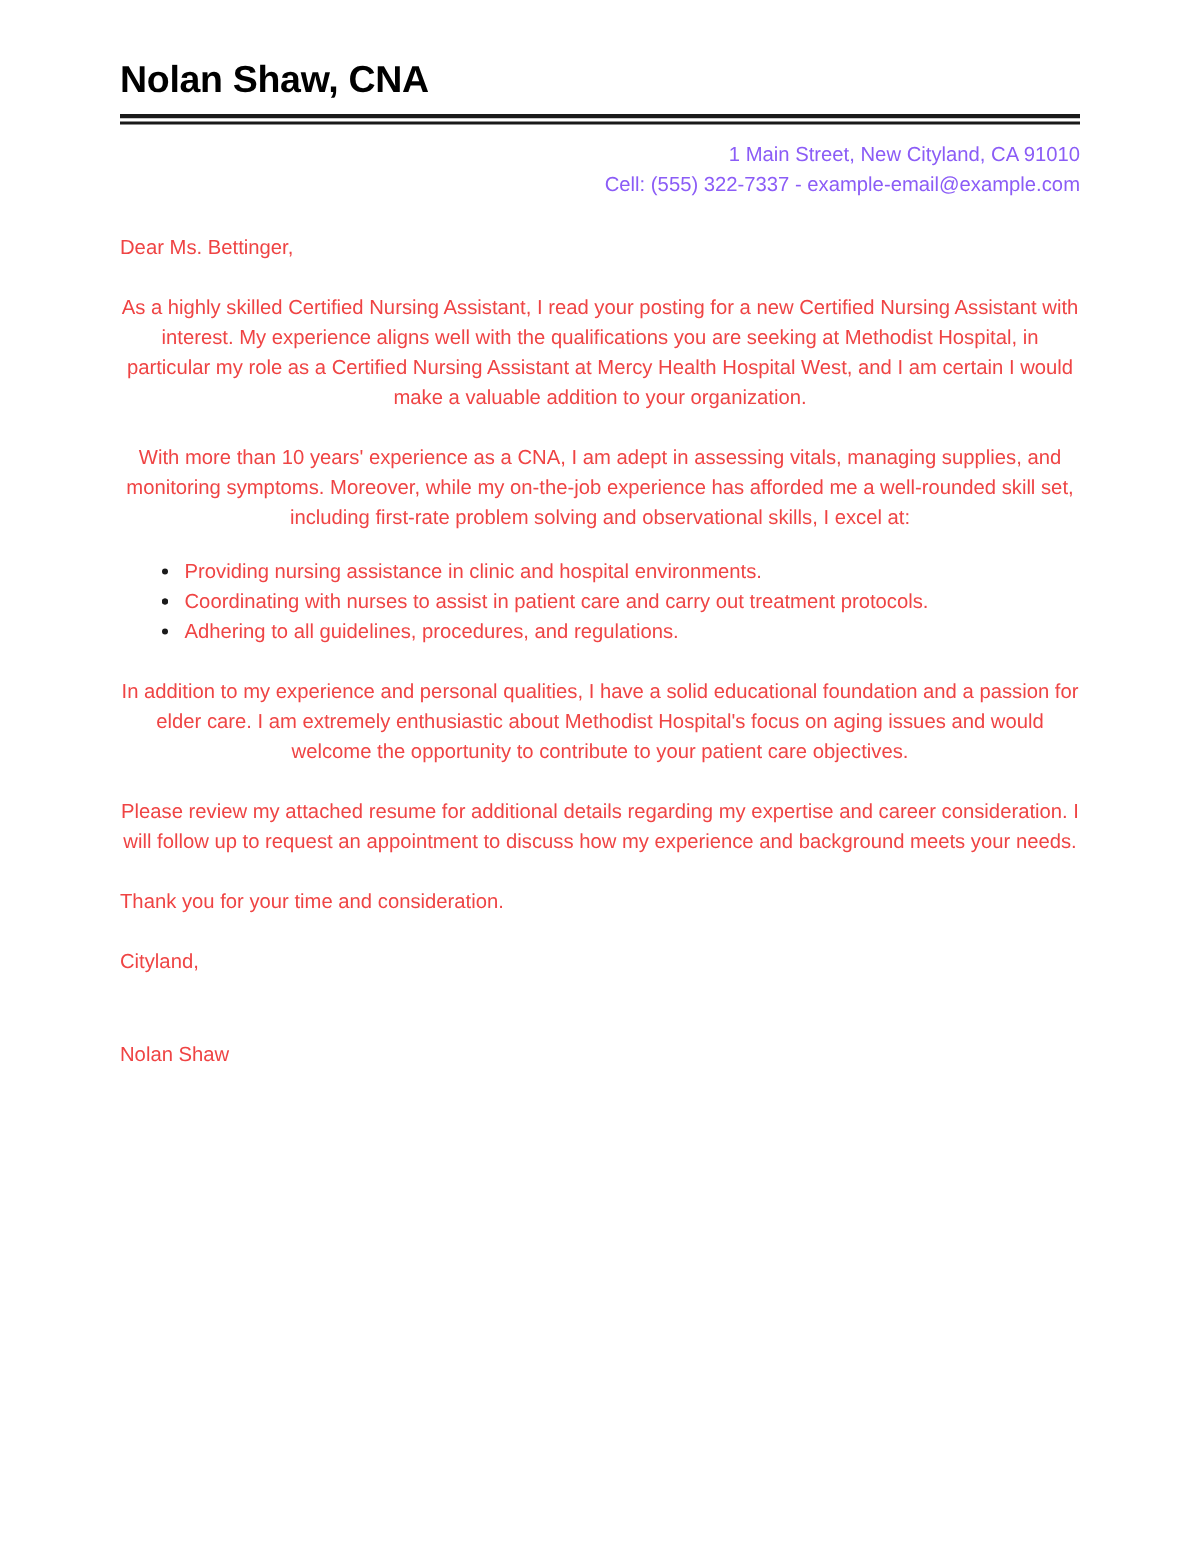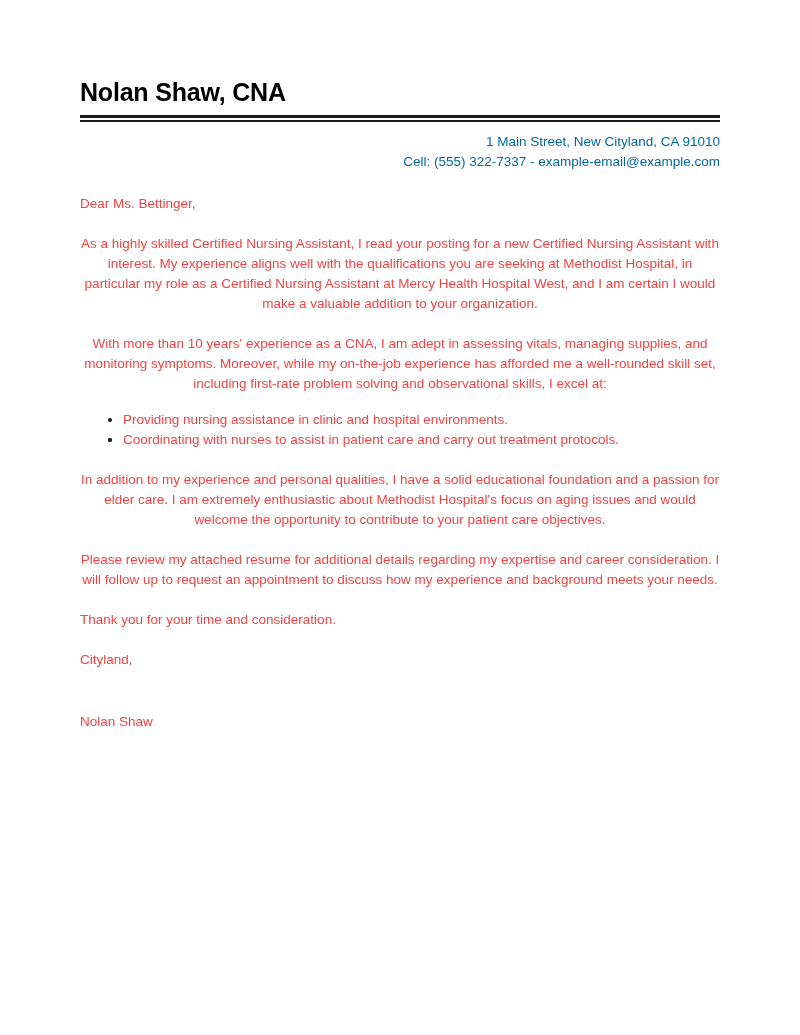--- a/index.html
+++ b/index.html
@@ -20,21 +20,20 @@
     width: 800px;
     height: 1035px;
     background: #ffffff;
     box-sizing: border-box;
     padding: 0 80px;
   }
 
   
   .letterhead {
     padding-top: 38px;
-    margin-top: 39px;
   }
   .name-heading {
     font-size: 25px;
     font-weight: bold;
     letter-spacing: -0.2px;
     color: #000000;
     margin: 0;
     line-height: 1.2;
   }
   .rule-group {
@@ -53,21 +52,21 @@
     height: 2px;
     background: #1a1a1a;
     width: 100%;
   }
 
   .contact-block {
     margin-top: 10px;
     text-align: right;
     font-size: 13.5px;
     line-height: 20px;
-    color: #0369a1;
+    color: #8b5cf6;
   }
   .contact-line {
     white-space: nowrap;
   }
 
   
   .letter-body {
     margin-top: 22px;
     font-size: 13.5px;
     line-height: 20px;
@@ -149,20 +148,24 @@
         <span class="dot"></span>
         <span>Providing nursing assistance in clinic and hospital environments.</span>
       </li>
       <li class="bullet-item">
         <span class="dot"></span>
       </li>
       <li class="bullet-item">
         <span class="dot"></span>
         <span>Coordinating with nurses to assist in patient care and carry out treatment protocols.</span>
       </li>
+      <li class="bullet-item">
+        <span class="dot"></span>
+        <span>Adhering to all guidelines, procedures, and regulations.</span>
+      </li>
     </ul>
 
     <p class="para">In addition to my experience and personal qualities, I have a solid educational foundation and a passion for elder care. I am extremely enthusiastic about Methodist Hospital's focus on aging issues and would welcome the opportunity to contribute to your patient care objectives.</p>
 
     <p class="para">Please review my attached resume for additional details regarding my expertise and career consideration. I will follow up to request an appointment to discuss how my experience and background meets your needs.</p>
 
     <p class="closing-thanks">Thank you for your time and consideration.</p>
 
     <p class="closing-sign-off">Cityland,</p>
 

